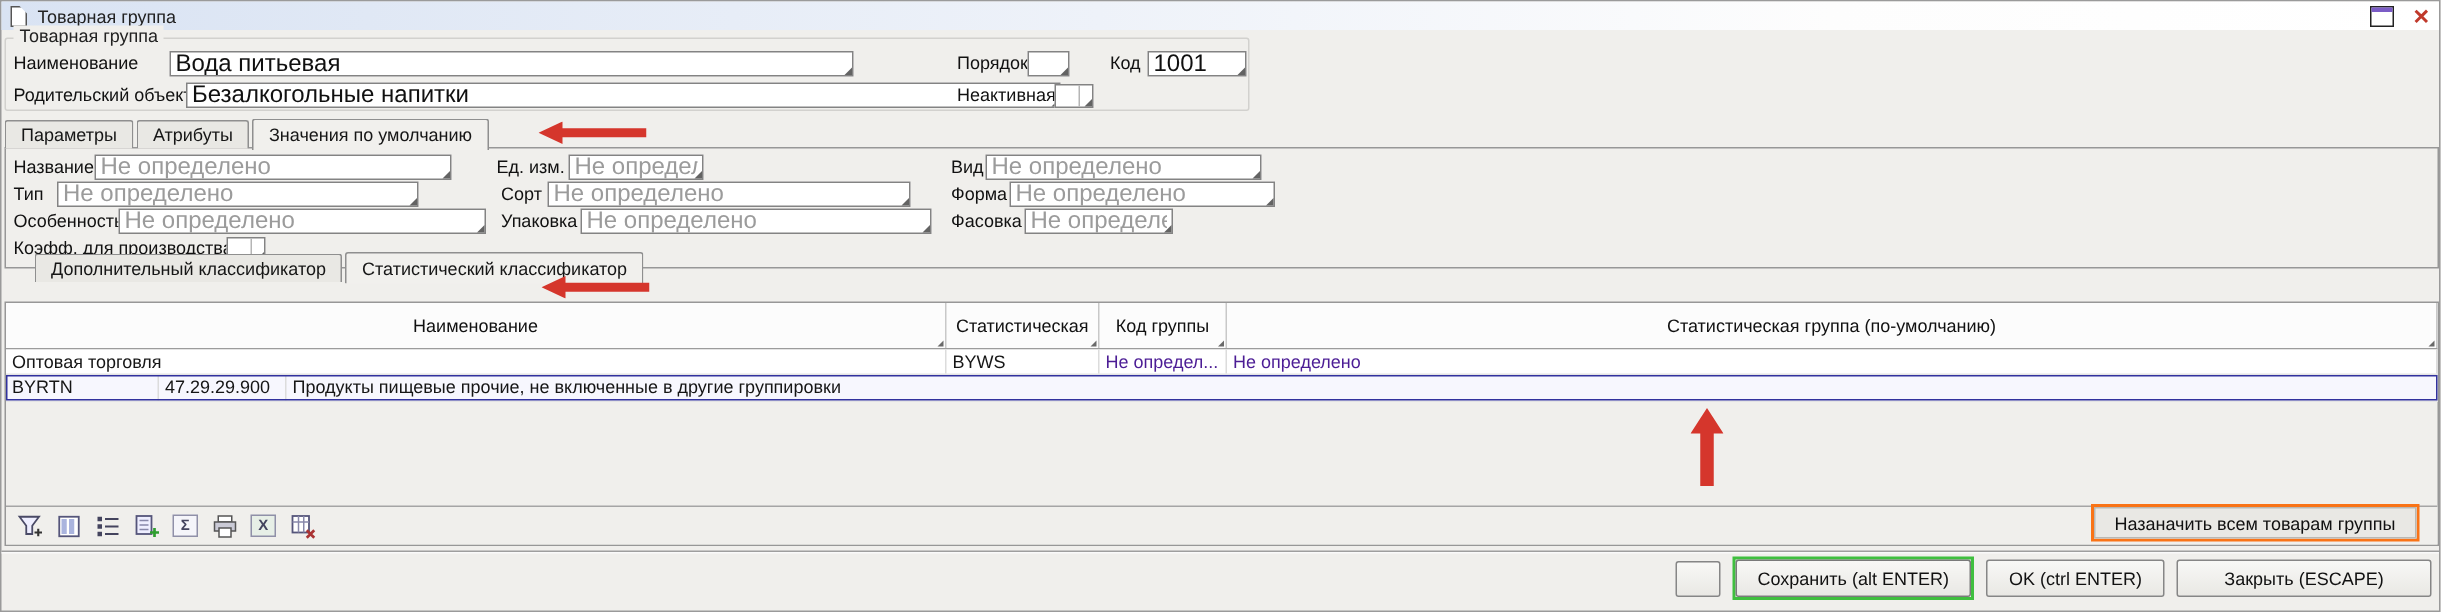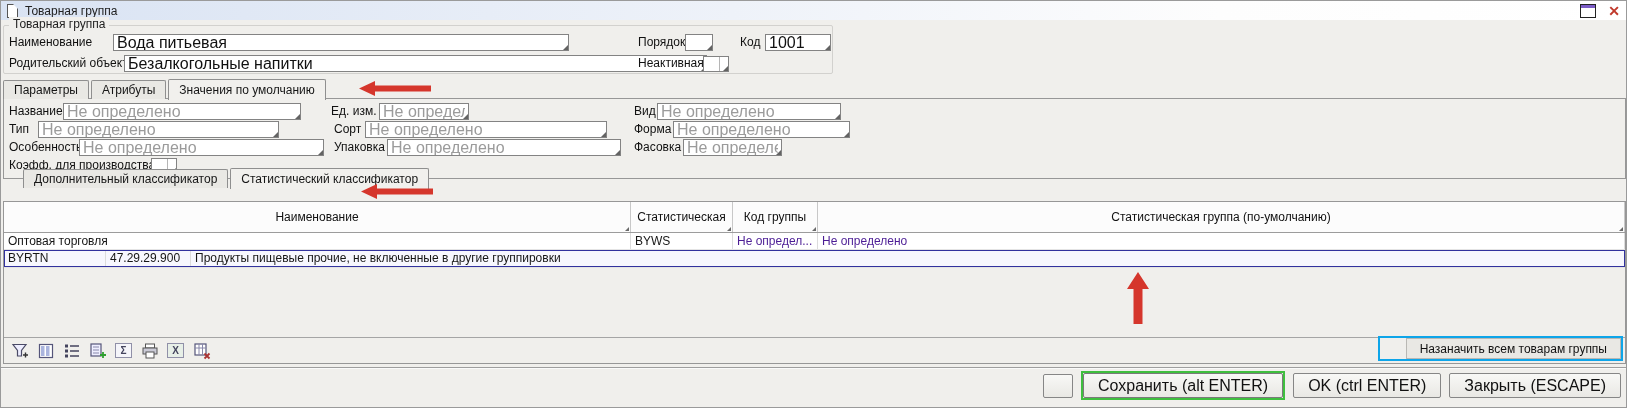--- a/index.html
+++ b/index.html
@@ -58,29 +58,29 @@
   .undef { color:#4c1d95; }
   .row-selected { position:relative; background:#f7f7fe; height:18px; }
   .sel-border { position:absolute; inset:0; border:1px solid #32329e; pointer-events:none; }
 
   
   .toolstrip { position:absolute; left:0; right:0; bottom:0; height:26px; border-top:1px solid #a5a5a5;
     display:flex; align-items:center; gap:7px; padding-left:6px; background:#f0efec; }
   .tool-ico { width:19px; height:19px; display:flex; align-items:center; justify-content:center; cursor:pointer; }
   .glyph-box { width:17px; height:15px; border:1px solid #9090a8; background:#f5f5fa; display:flex;
     align-items:center; justify-content:center; font-size:10px; font-weight:bold; color:#44445e; }
-  .assign-wrap { position:absolute; right:2px; bottom:2px; border:2px solid #0ea5e9;padding-left:26px; }
+  .assign-wrap { position:absolute; right:12px; bottom:2px; border:2px solid #f97316; }
   .assign-btn { height:21px; background:#e9e8e4; border:1px solid #b9b8b4; font-family:"Liberation Sans",sans-serif;
     font-size:12px; color:#111; padding:0 13px; cursor:pointer; }
 
   
   .footer-sep { position:absolute; left:0; right:0; top:366px; height:2px; border-top:1px solid #9e9e9e; border-bottom:1px solid #fafafa; }
   .footer { position:absolute; right:5px; top:370px; display:flex; align-items:center; gap:8px; }
   .btn { height:25px; background:linear-gradient(#f8f8f6,#e9e8e4); border:1px solid #868686; border-radius:2px;
-    font-family:"Liberation Sans",sans-serif; font-size:16px; color:#111; display:flex; align-items:center;
+    font-family:"Liberation Sans",sans-serif; font-size:12px; color:#111; display:flex; align-items:center;
     justify-content:center; padding:0 14px; cursor:pointer; white-space:nowrap; }
   .hl-green { border:2px solid #3fbf3f; }
   .hl-green .btn { border-color:#7a7a7a; }
   .refresh-btn { width:26px; height:24px; }
 
   .arrow { position:absolute; z-index:5; pointer-events:none; }
 </style>
 </head>
 <body>
 

